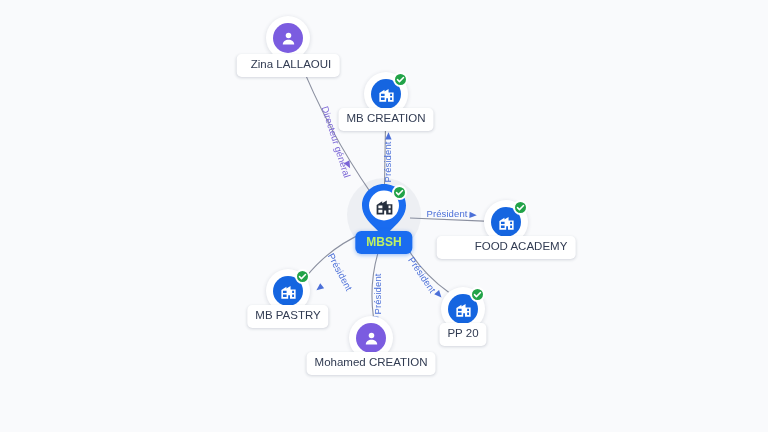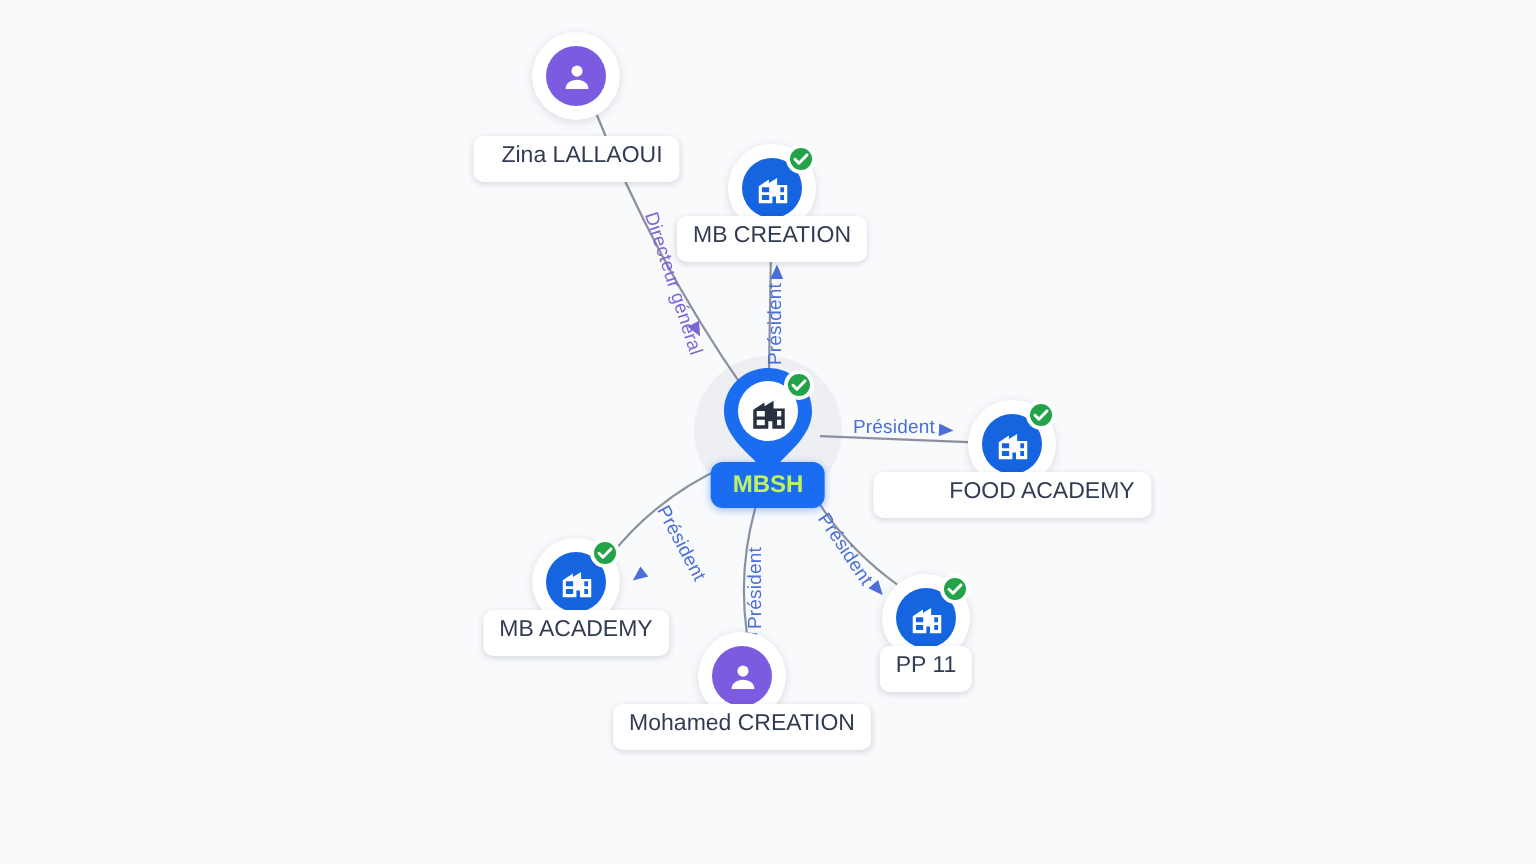--- a/index.html
+++ b/index.html
@@ -189,21 +189,21 @@
         <div class="node-icon-wrap">
           <div class="circle-node">
             <div class="inner-disc person" style="background: rgb(123, 92, 224);">
               <svg width="19" height="19" viewBox="0 0 24 24">
                 <circle cx="12" cy="8.3" r="3.5" fill="#ffffff"></circle>
                 <path fill="#ffffff" d="M4.8 19.5c0-3.6 3.2-5.8 7.2-5.8s7.2 2.2 7.2 5.8H4.8z"></path>
               </svg>
             </div>
           </div>
         </div>
-        <div class="node-label" style="top: 30px; padding-left: 14px;">Zina LALLAOUI</div>
+        <div class="node-label" style="top: 16px; padding-left: 14px;">Zina LALLAOUI</div>
       </div>
       <div class="node" style="left: 386px; top: 94px;">
         <div class="node-icon-wrap">
           <div class="circle-node">
             <div class="inner-disc company" style="background: rgb(21, 101, 224);">
               <svg width="19" height="19" viewBox="0 0 24 24">
                 <path fill="#ffffff" d="M3 21V10.2L9.4 6v2.2L14.6 5v4.4H21V21h-7.1v-4.3h-2.3V21H3z M5 19h4.6v-3.2H5V19z M5 14h4.6v-3.1H5V14z M16.6 19H19v-3.2h-2.4V19z M16.6 14H19v-3.1h-2.4V14z"></path>
                 <path fill="#ffffff" d="M11.3 12.5h2.3v2.2h-2.3z"></path>
               </svg>
             </div>
@@ -243,39 +243,39 @@
                 <path fill="#ffffff" d="M11.3 12.5h2.3v2.2h-2.3z"></path>
               </svg>
             </div>
             <div class="badge circle-badge" style="background: rgb(34, 163, 72);">
               <svg width="9" height="9" viewBox="0 0 12 12">
                 <path d="M2 6.2L4.6 8.8 10 3.3" stroke="#ffffff" stroke-width="2" fill="none" stroke-linecap="round" stroke-linejoin="round"></path>
               </svg>
             </div>
           </div>
         </div>
-        <div class="node-label" style="top: 14px;">PP 11</div>
+        <div class="node-label" style="top: 14px;">PP 20</div>
       </div>
       <div class="node" style="left: 288px; top: 291px;">
         <div class="node-icon-wrap">
           <div class="circle-node">
             <div class="inner-disc company" style="background: rgb(21, 101, 224);">
               <svg width="19" height="19" viewBox="0 0 24 24">
                 <path fill="#ffffff" d="M3 21V10.2L9.4 6v2.2L14.6 5v4.4H21V21h-7.1v-4.3h-2.3V21H3z M5 19h4.6v-3.2H5V19z M5 14h4.6v-3.1H5V14z M16.6 19H19v-3.2h-2.4V19z M16.6 14H19v-3.1h-2.4V14z"></path>
                 <path fill="#ffffff" d="M11.3 12.5h2.3v2.2h-2.3z"></path>
               </svg>
             </div>
             <div class="badge circle-badge" style="background: rgb(34, 163, 72);">
               <svg width="9" height="9" viewBox="0 0 12 12">
                 <path d="M2 6.2L4.6 8.8 10 3.3" stroke="#ffffff" stroke-width="2" fill="none" stroke-linecap="round" stroke-linejoin="round"></path>
               </svg>
             </div>
           </div>
         </div>
-        <div class="node-label" style="top: 14px;">MB ACADEMY</div>
+        <div class="node-label" style="top: 14px;">MB PASTRY</div>
       </div>
       <div class="node" style="left: 371px; top: 338px;">
         <div class="node-icon-wrap">
           <div class="circle-node">
             <div class="inner-disc person" style="background: rgb(123, 92, 224);">
               <svg width="19" height="19" viewBox="0 0 24 24">
                 <circle cx="12" cy="8.3" r="3.5" fill="#ffffff"></circle>
                 <path fill="#ffffff" d="M4.8 19.5c0-3.6 3.2-5.8 7.2-5.8s7.2 2.2 7.2 5.8H4.8z"></path>
               </svg>
             </div>

